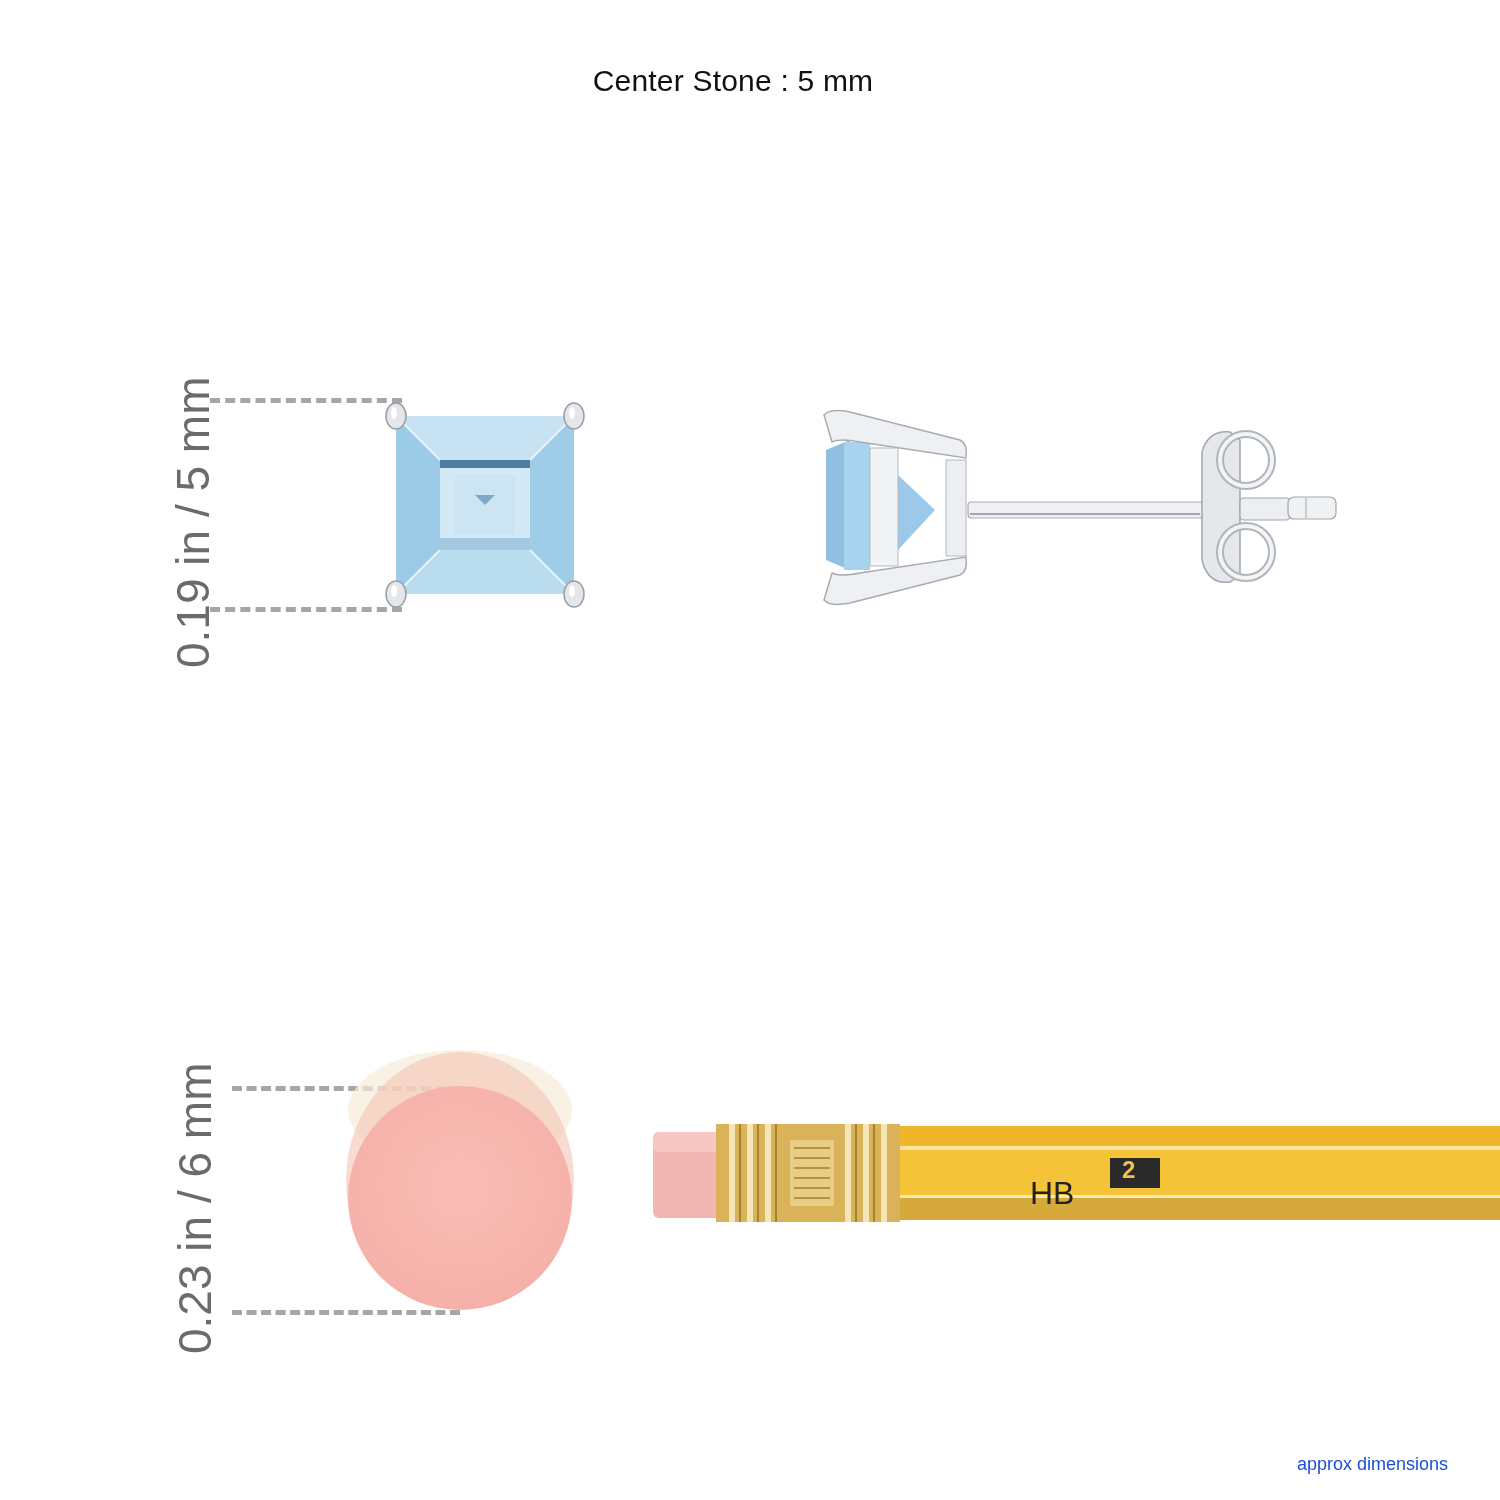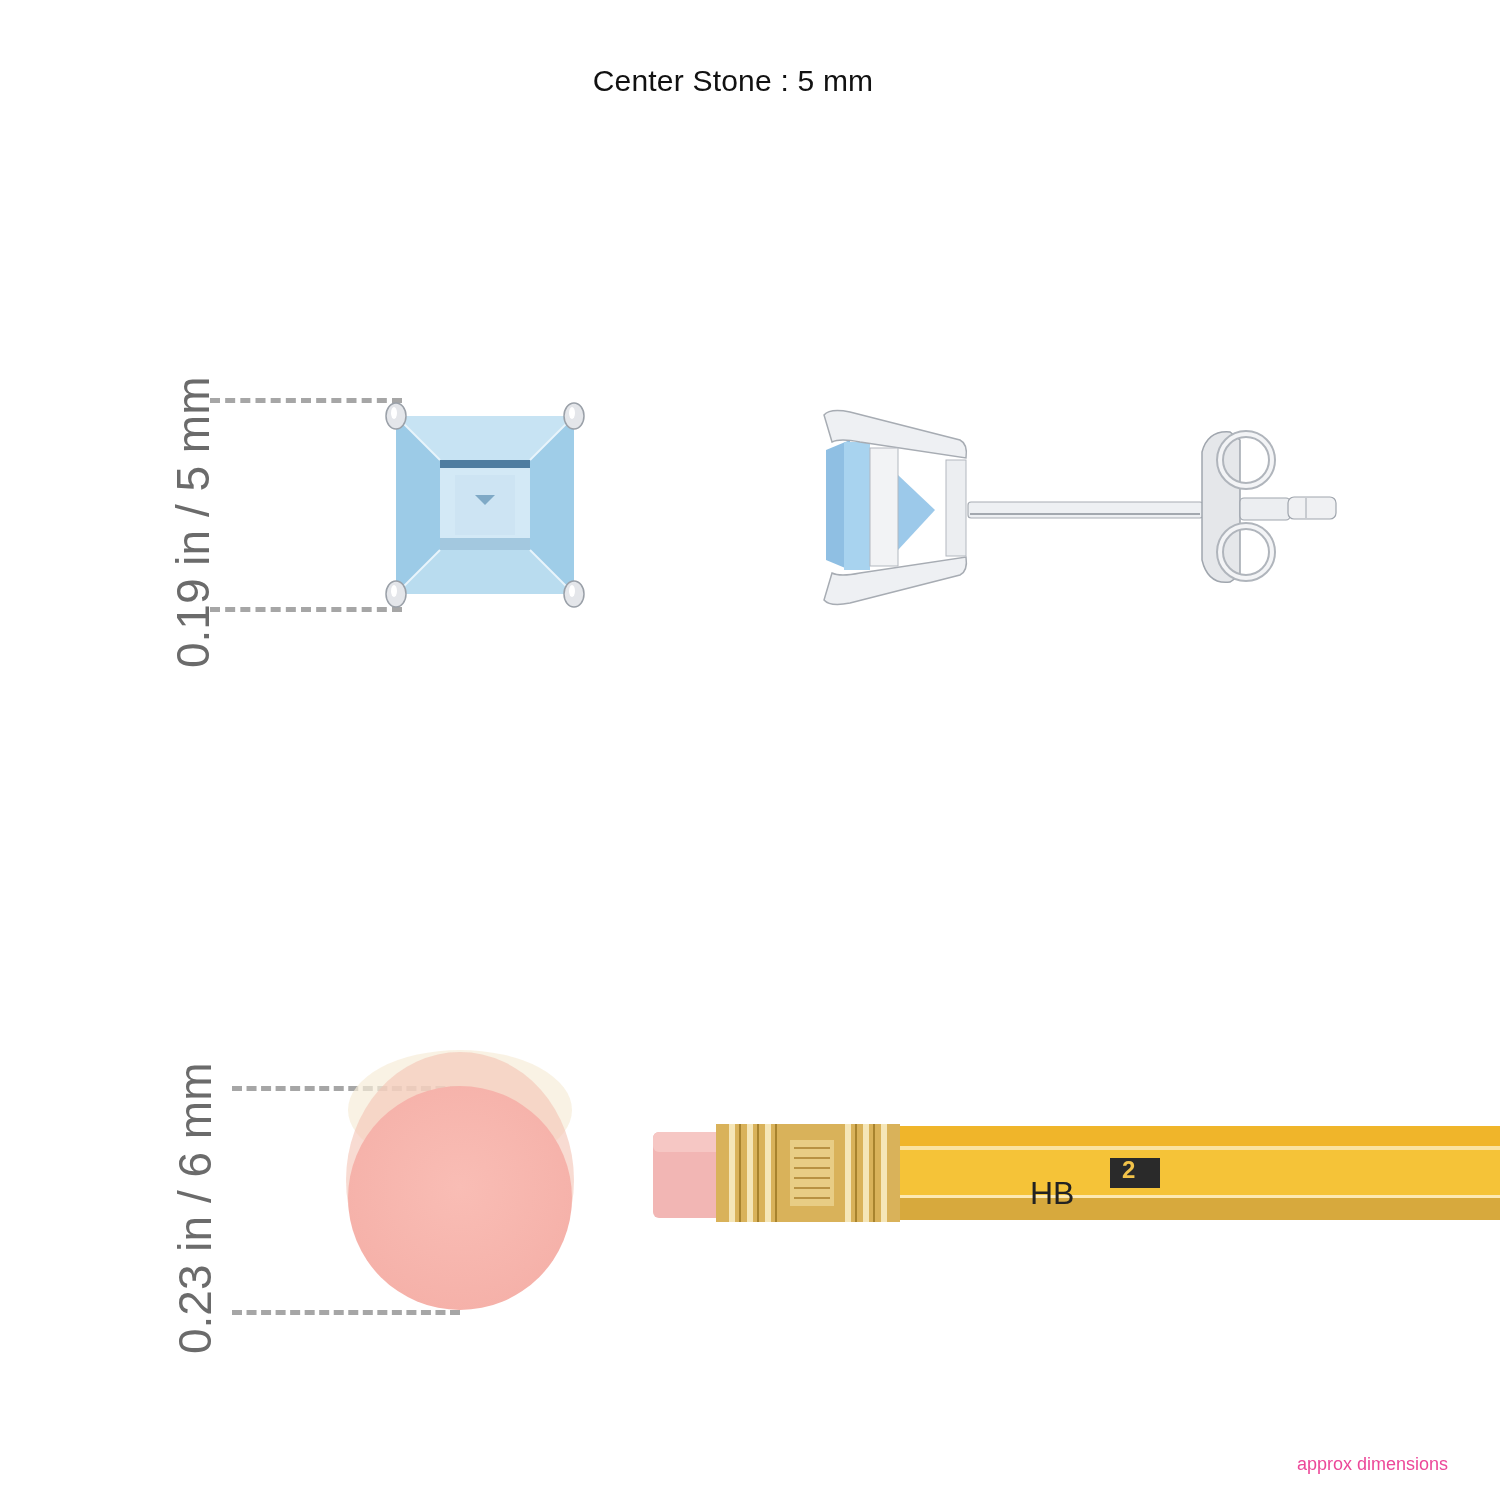--- a/index.html
+++ b/index.html
@@ -1,20 +1,20 @@
 <!DOCTYPE html>
 <html><head>
 <meta charset="utf-8">
 <style>
   html, body { margin:0; padding:0; background:#ffffff; }
   body { width:1500px; height:1500px; position:relative; overflow:hidden; font-family:"Liberation Sans", sans-serif; }
   .title { position:absolute; left:0; top:64px; width:1466px; text-align:center; font-size:30px; color:#111; letter-spacing:0.2px; }
   .vlabel { position:absolute; color:#6b6b6b; font-size:46px; white-space:nowrap; transform-origin:0 0; transform:rotate(-90deg); }
   .dash { position:absolute; height:0; border-top:5px dashed #a6a6a6; }
-  .footnote { position:absolute; right:52px; top:1454px; font-size:18px; color:#ec4899; }
+  .footnote { position:absolute; right:52px; top:1454px; font-size:18px; color:#1d4ed8; }
   svg { position:absolute; overflow:visible; }
 </style>
 </head>
 <body>
 
 <div class="title">Center Stone : 5 mm</div>
 
 <div class="vlabel" style="left:166px; top:668px;">0.19 in / 5 mm</div>
 <div class="dash" style="left:210px; top:398px; width:192px;"></div>
 <div class="dash" style="left:210px; top:607px; width:192px;"></div>

